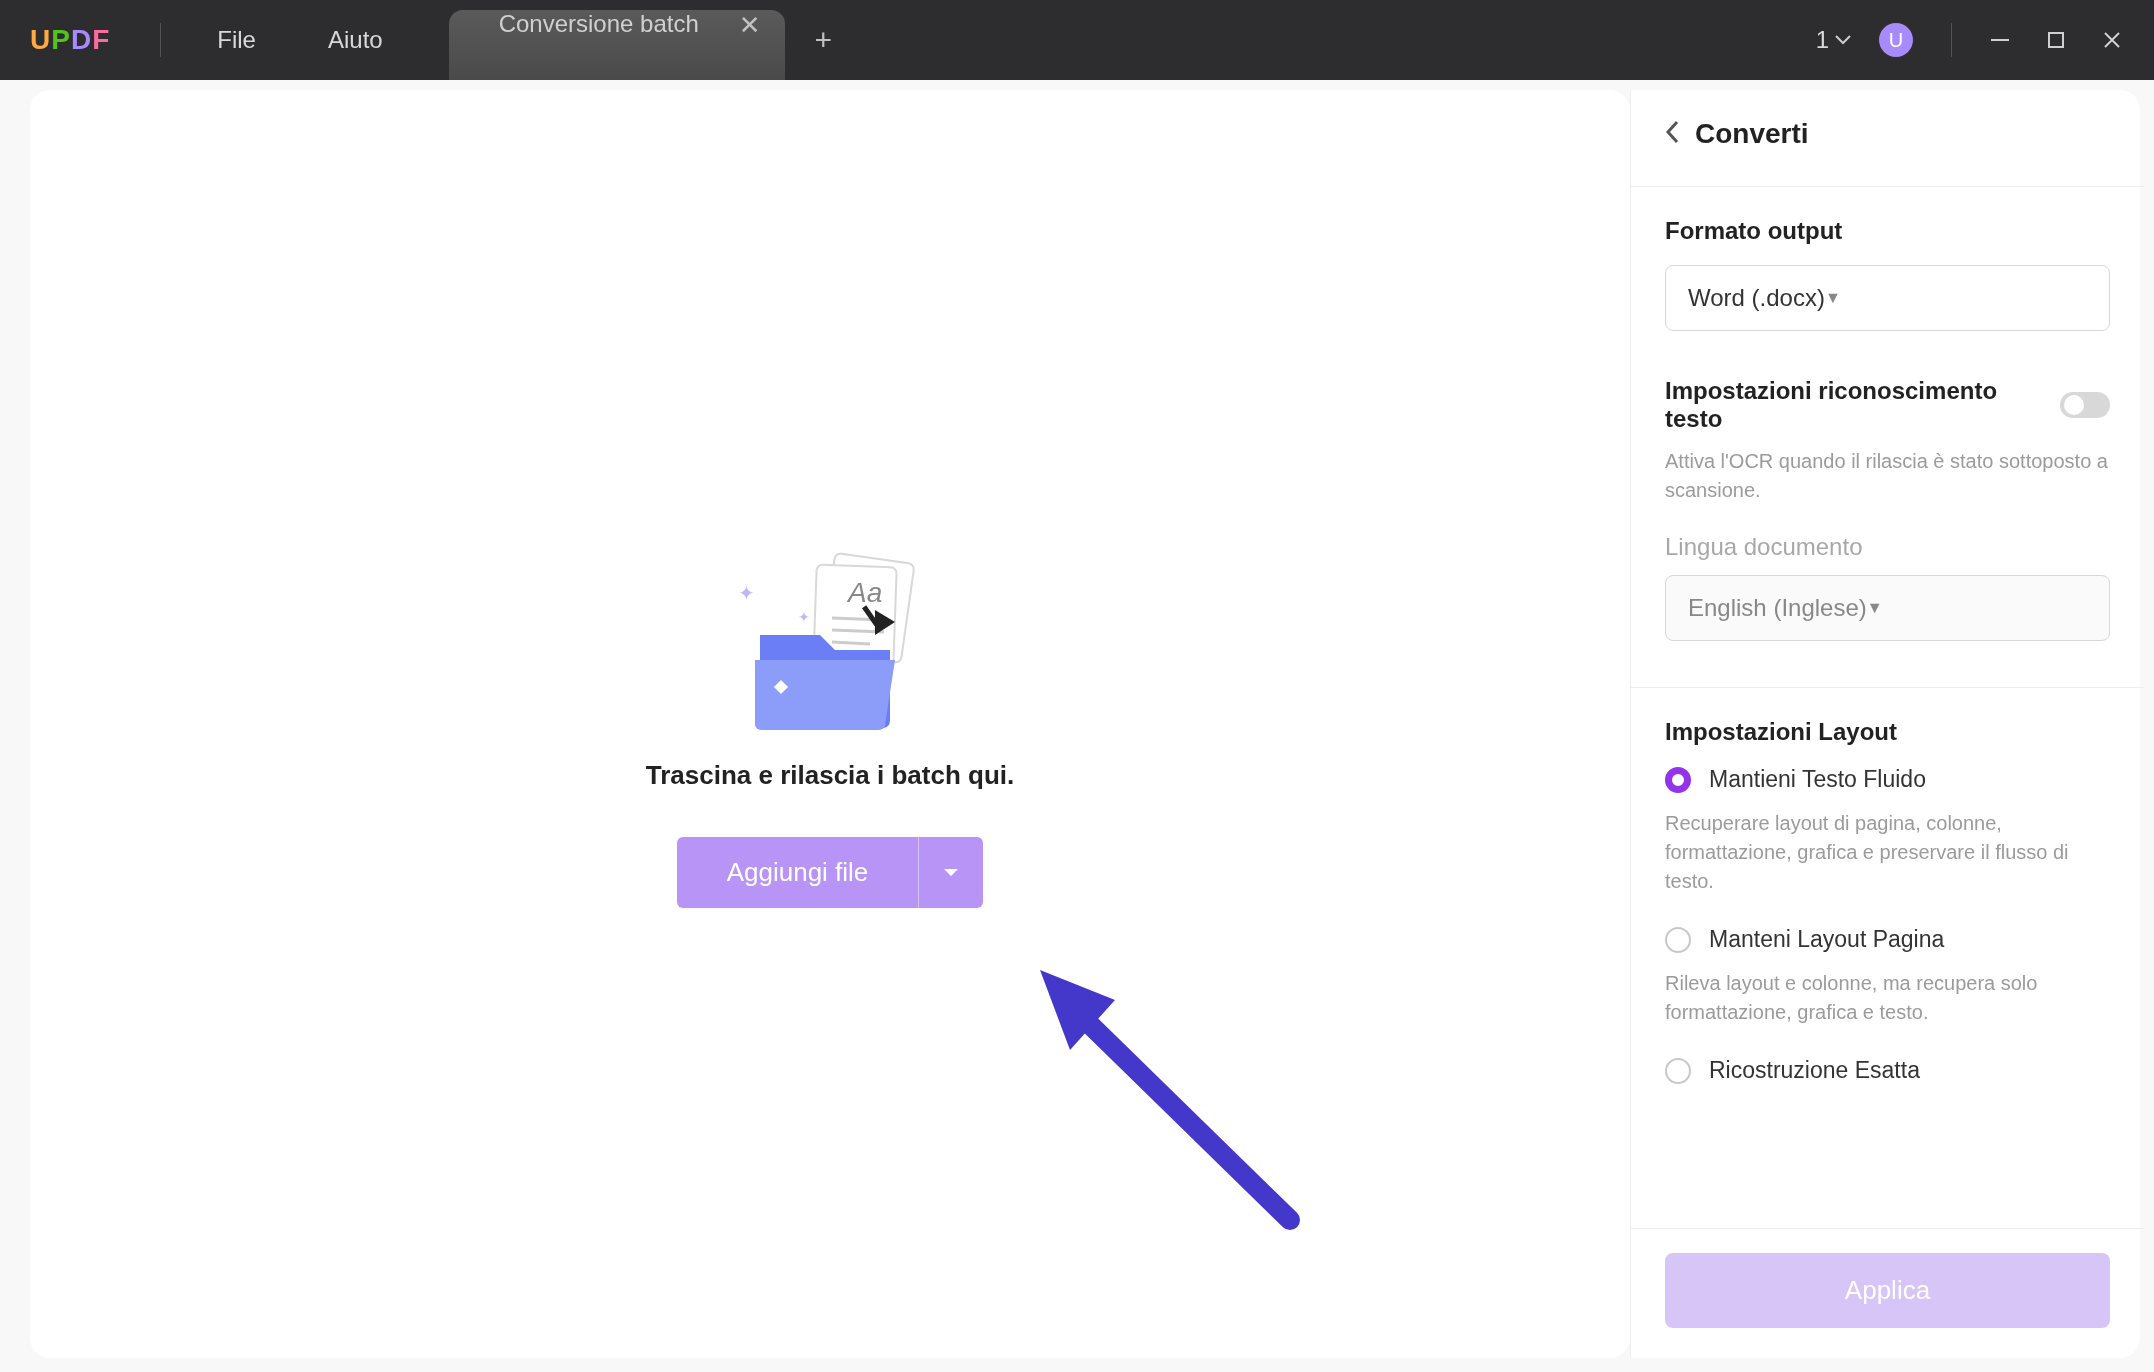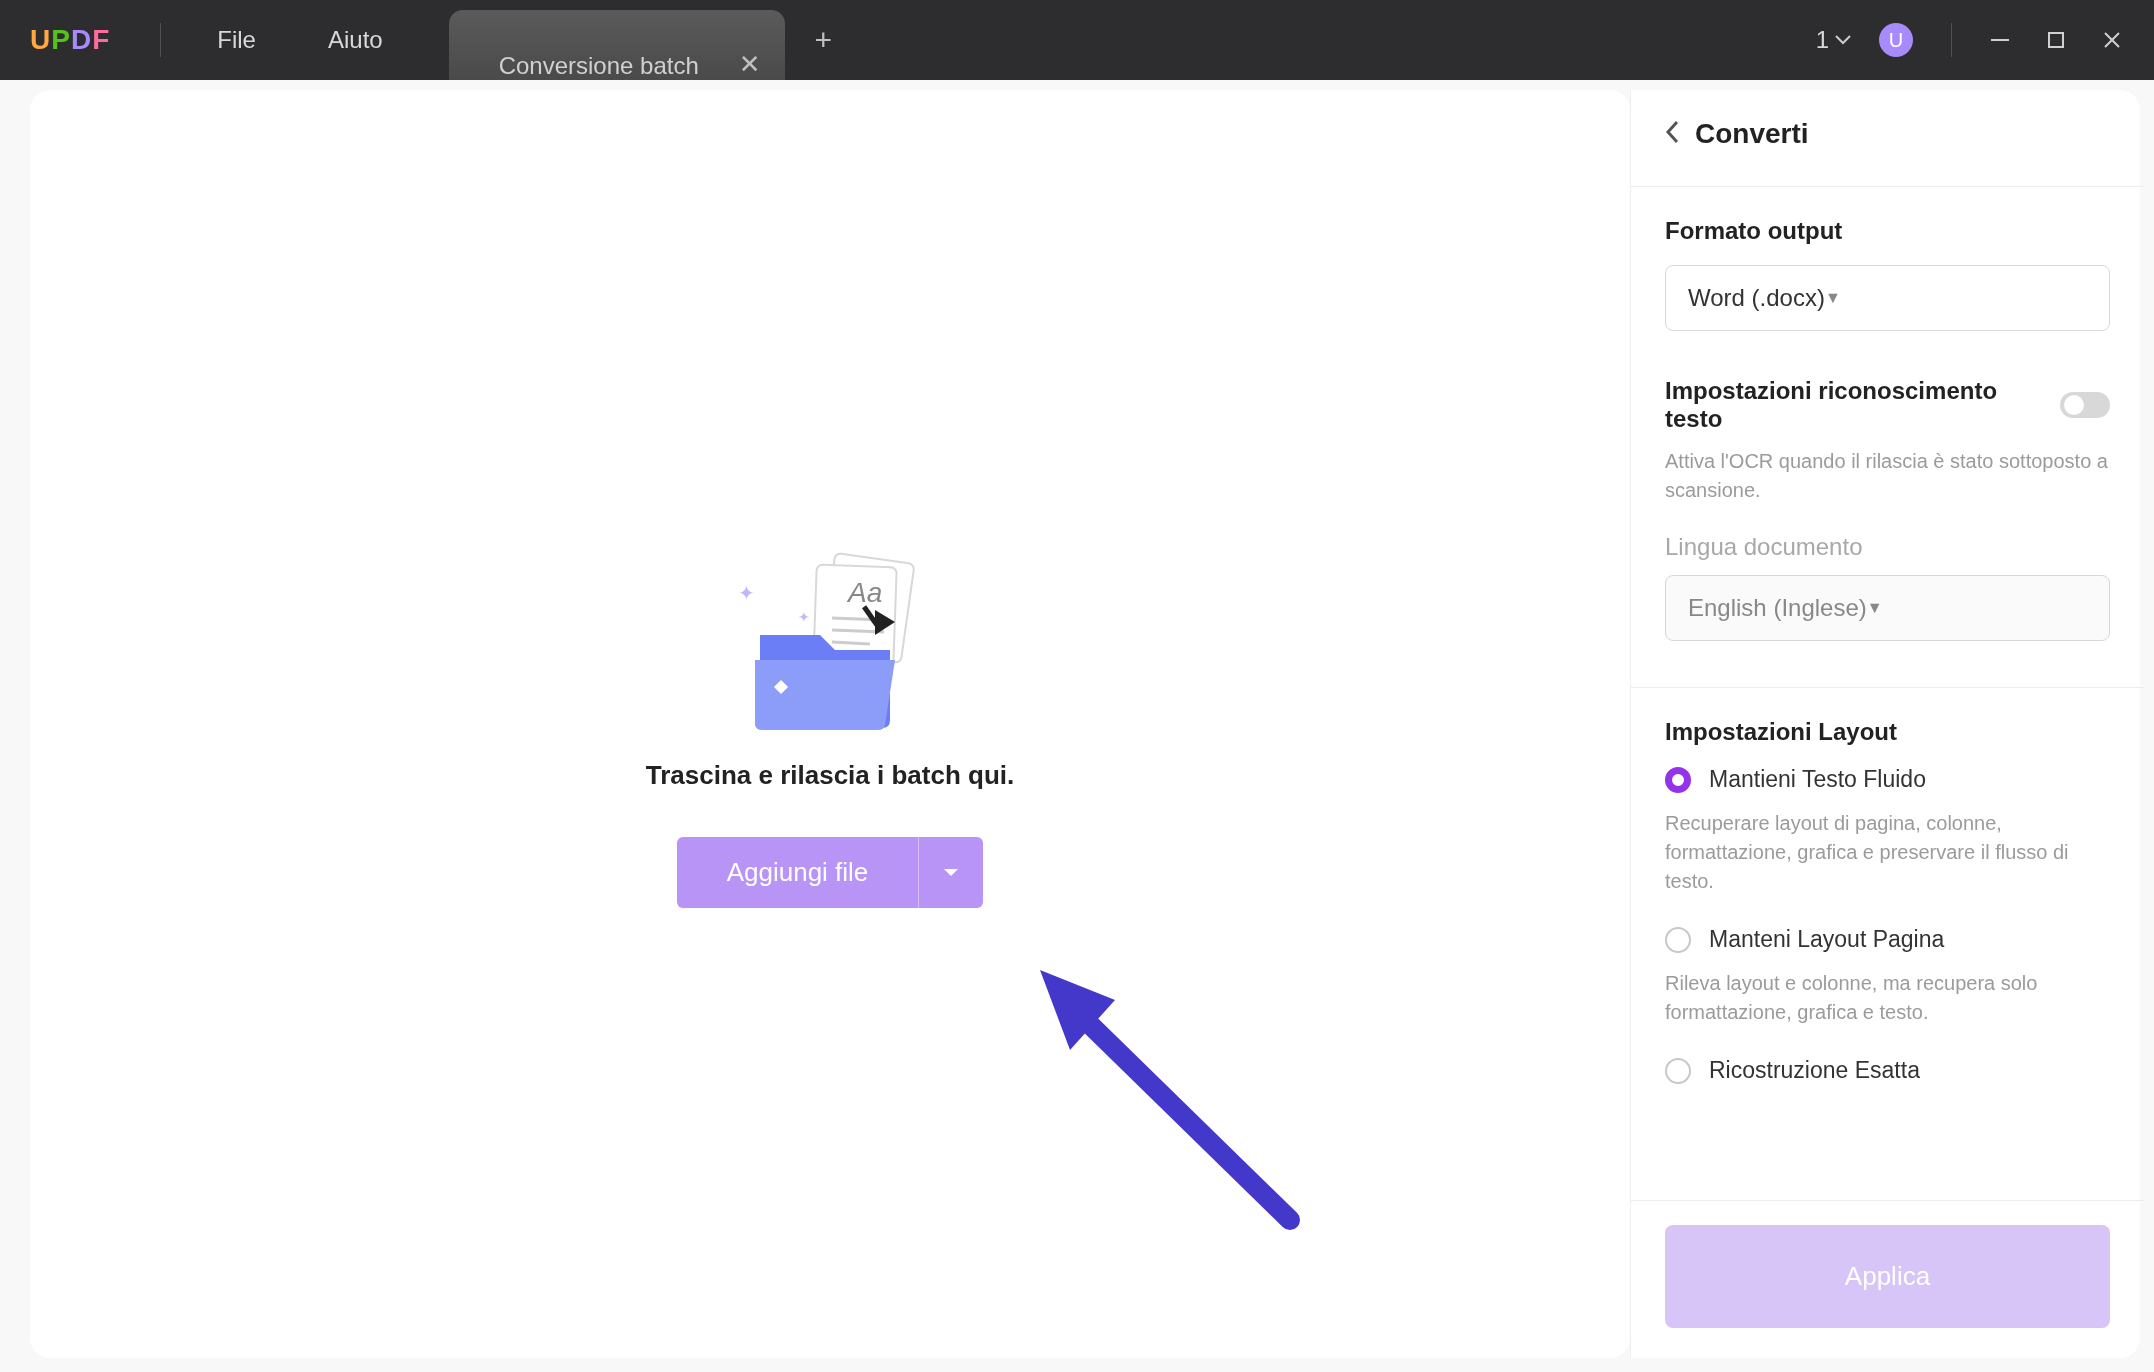--- a/index.html
+++ b/index.html
@@ -7,21 +7,21 @@
 .window { width: 100%; height: 100%; display: flex; flex-direction: column; }
 .titlebar { height: 80px; background: #2d2d30; display: flex; align-items: center; color: #d8d8d8; }
 .logo { padding: 0 30px; font-size: 28px; font-weight: 700; letter-spacing: 1px; }
 .logo .u { color: #ffa940; }
 .logo .p { color: #52c41a; }
 .logo .d { color: #a78bfa; }
 .logo .f { color: #ff6b9d; }
 .vdiv { width: 1px; height: 34px; background: #525252; margin: 0 20px; }
 .menu-item { padding: 0 36px; font-size: 24px; cursor: pointer; }
 .tab-area { display: flex; align-items: center; height: 100%; margin-left: 30px; }
-.tab { background: linear-gradient(180deg,#5a5a5a 0%, #4a4a4a 100%); height: 70px; margin-top:10px; border-radius: 14px 14px 0 0; display: flex; align-items: flex-end; padding: 0 24px 0 50px; font-size: 24px; color: #d0d0d0; }
+.tab { background: linear-gradient(180deg,#5a5a5a 0%, #4a4a4a 100%); height: 70px; margin-top:10px; border-radius: 14px 14px 0 0; display: flex; align-items: flex-start; padding: 0 24px 0 50px; font-size: 24px; color: #d0d0d0; }
 .tab-close { margin-left: 40px; font-size: 26px; cursor: pointer; color:#c0c0c0; }
 .tab-add { margin-left: 30px; font-size: 30px; color:#c0c0c0; cursor:pointer; }
 .spacer { flex: 1; }
 .win-controls { display: flex; align-items: center; gap: 0; padding-right: 14px; }
 .win-count { font-size: 24px; padding: 0 10px; display:flex; align-items:center; gap:6px; }
 .avatar { width: 34px; height: 34px; border-radius: 50%; background: #a78bfa; color: #fff; display:flex; align-items:center; justify-content:center; font-size:20px; margin: 0 18px; }
 .win-btn { width: 56px; height: 40px; display:flex; align-items:center; justify-content:center; cursor:pointer; font-size:22px; color:#d0d0d0; }
 .content { flex: 1; background: #f8f8f8; display: flex; padding: 10px 14px 14px 30px; gap:0; }
 .main-panel { flex: 1; background: #fff; border-radius: 20px; display:flex; flex-direction:column; align-items:center; justify-content:center; position:relative; }
 .drop-illustration { width: 220px; height: 190px; position:relative; margin-bottom: 30px; }
@@ -43,21 +43,21 @@
 .toggle::after { content:""; position:absolute; width:20px; height:20px; background:#fff; border-radius:50%; top:3px; left:4px; }
 .ocr-desc { font-size:20px; color:#9b9b9b; line-height:1.45; margin-bottom: 28px; }
 .lang-label { font-size:24px; color:#a8a8a8; font-weight:400; margin-bottom:14px; }
 .hdiv { height:1px; background:#eee; margin: 0 -34px 30px; }
 .radio-row { display:flex; align-items:center; gap:18px; margin-bottom:10px; cursor:pointer; }
 .radio { width:26px; height:26px; border-radius:50%; border:2px solid #c8c8c8; flex-shrink:0; }
 .radio.checked { border:7px solid #9333ea; }
 .radio-label { font-size:23px; color:#333; }
 .radio-desc { font-size:20px; color:#9b9b9b; line-height:1.45; margin: 6px 0 30px 0; }
 .side-flex { flex:1; }
-.apply-btn { background:#d8c5f7; color:#fff; font-size:26px; padding:36px; border-radius:8px; text-align:center; cursor:pointer; }
+.apply-btn { background:#d8c5f7; color:#fff; font-size:26px; padding:22px; border-radius:8px; text-align:center; cursor:pointer; }
 .back-btn { cursor:pointer; color:#666; }
 </style>
 </head>
 <body>
 
 <div class="window">
   <div class="titlebar">
     <div class="logo">
       <span class="u">U</span><span class="p">P</span><span class="d">D</span><span class="f">F</span>
     </div>

